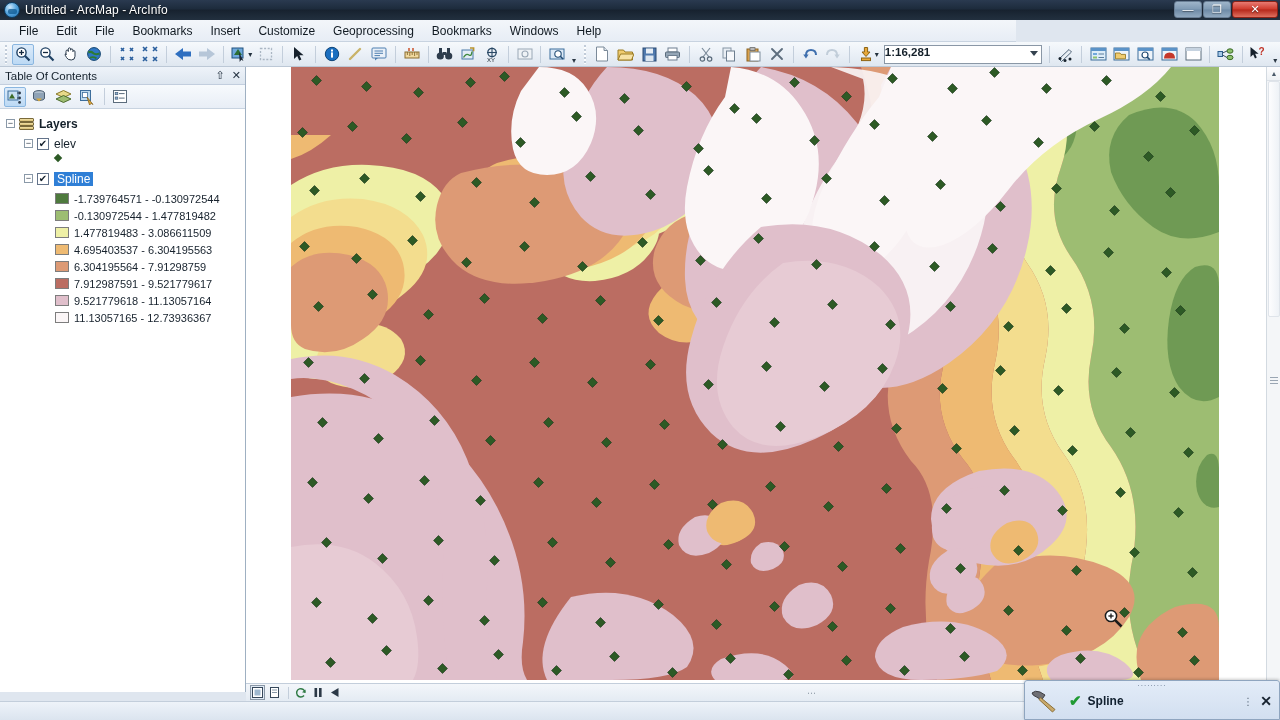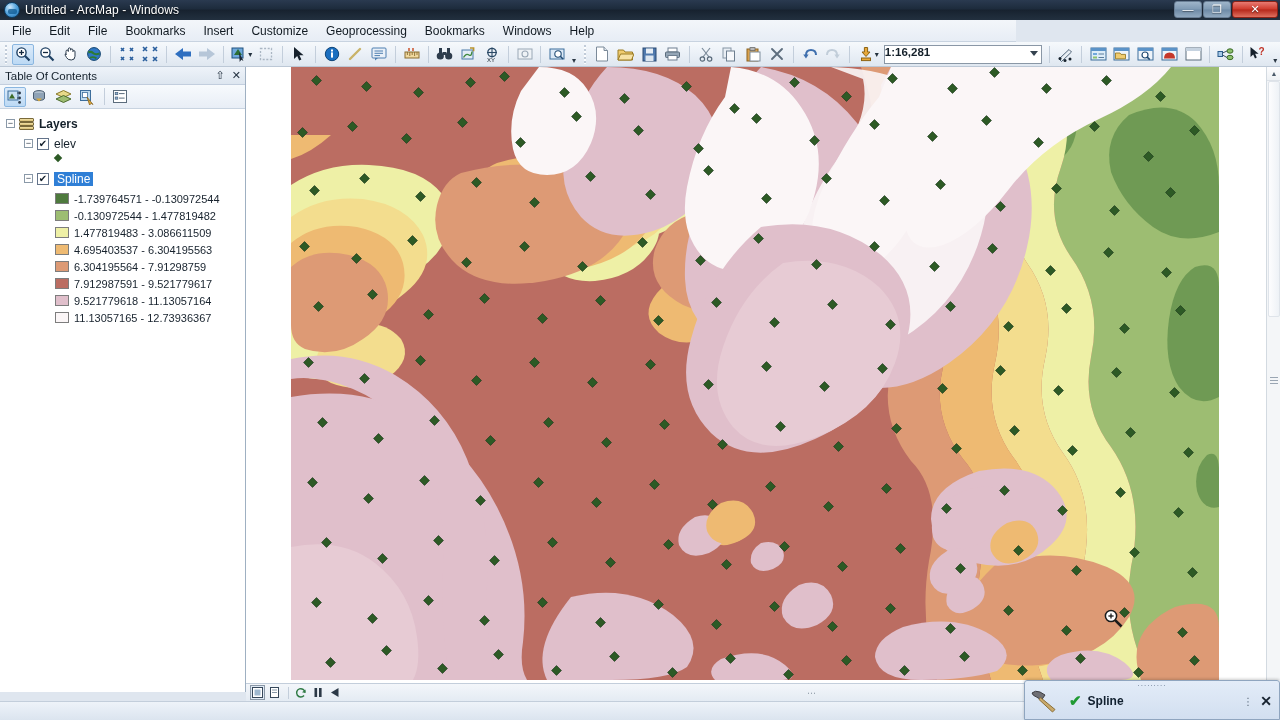--- a/index.html
+++ b/index.html
@@ -45,21 +45,21 @@
     width:46px;
     background:linear-gradient(to bottom,#e87b72 0%,#cf3a2c 48%,#b5281b 52%,#e0705f 100%);
     border-color:#8e2217;
   }
 
   
   #menubar{
     position:absolute; left:0; top:20px; width:1016px; height:22px;
     background:linear-gradient(to bottom,#f3f6fa 0%,#e7edf5 100%);
     border-bottom:1px solid #c8d3e0;
-    display:flex; align-items:center; padding-left:3px;
+    display:flex; align-items:center; padding-left:10px;
   }
   #menubar .mi{
     padding:3px 9px; font-size:12px; color:#111a22; white-space:nowrap;
     border-radius:2px;
   }
 
   
   #toolbar{
     position:absolute; left:0; top:42px; width:1280px; height:25px;
     background:linear-gradient(to bottom,#f6f9fc 0%,#e9eff6 55%,#dfe7f0 100%);
@@ -236,21 +236,21 @@
     width:18px;height:18px;display:flex;align-items:center;justify-content:center;
     font-size:14px;color:#16222f;font-weight:bold;
   }
   #spline-win .wdots{ font-size:10px;color:#5c6b7c;margin-right:4px;}
 </style>
 </head>
 <body>
 
 <div id="titlebar">
   <div class="tb-icon"></div>
-  <div class="tb-title">Untitled - ArcMap - Windows</div>
+  <div class="tb-title">Untitled - ArcMap - ArcInfo</div>
   <div id="winbtns">
     <div class="wbtn">—</div>
     <div class="wbtn">❐</div>
     <div class="wbtn close">✕</div>
   </div>
 </div>
 
 <div id="menubar">
   <div class="mi">File</div>
   <div class="mi">Edit</div>

